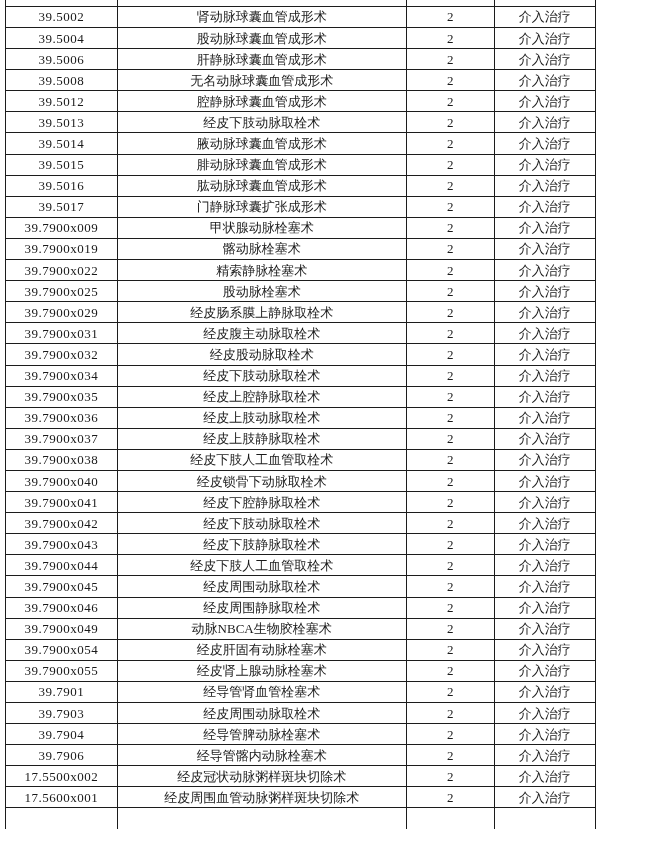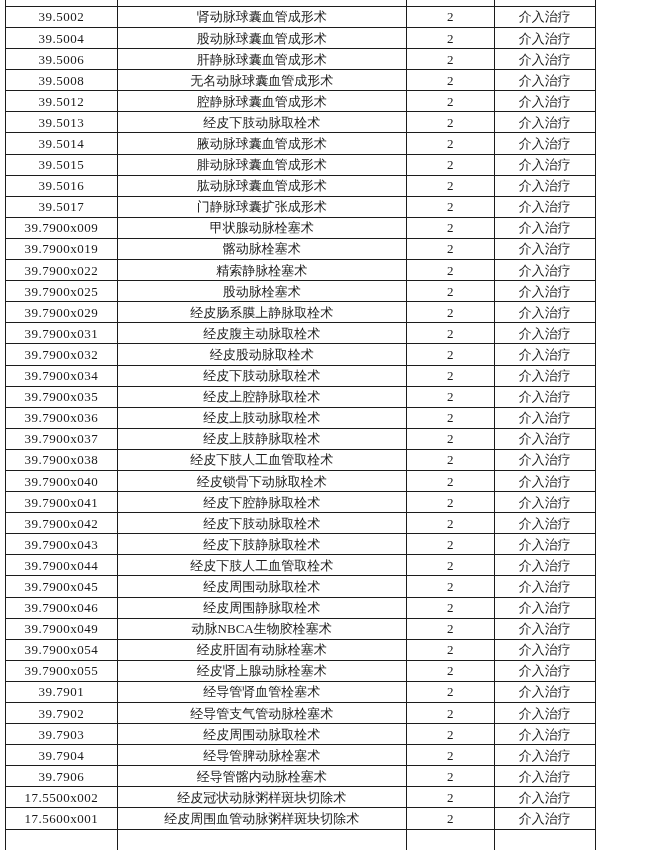--- a/index.html
+++ b/index.html
@@ -292,26 +292,20 @@
     <td class="cell-category">介入治疗</td>
   </tr>
 
   <tr>
     <td class="cell-code">39.7901</td>
     <td class="cell-name">经导管肾血管栓塞术</td>
     <td class="cell-level">2</td>
     <td class="cell-category">介入治疗</td>
   </tr>
 
-  <tr>
-    <td class="cell-code">39.7902</td>
-    <td class="cell-name">经导管支气管动脉栓塞术</td>
-    <td class="cell-level">2</td>
-    <td class="cell-category">介入治疗</td>
-  </tr>
 
   <tr>
     <td class="cell-code">39.7903</td>
     <td class="cell-name">经皮周围动脉取栓术</td>
     <td class="cell-level">2</td>
     <td class="cell-category">介入治疗</td>
   </tr>
 
   <tr>
     <td class="cell-code">39.7904</td>

